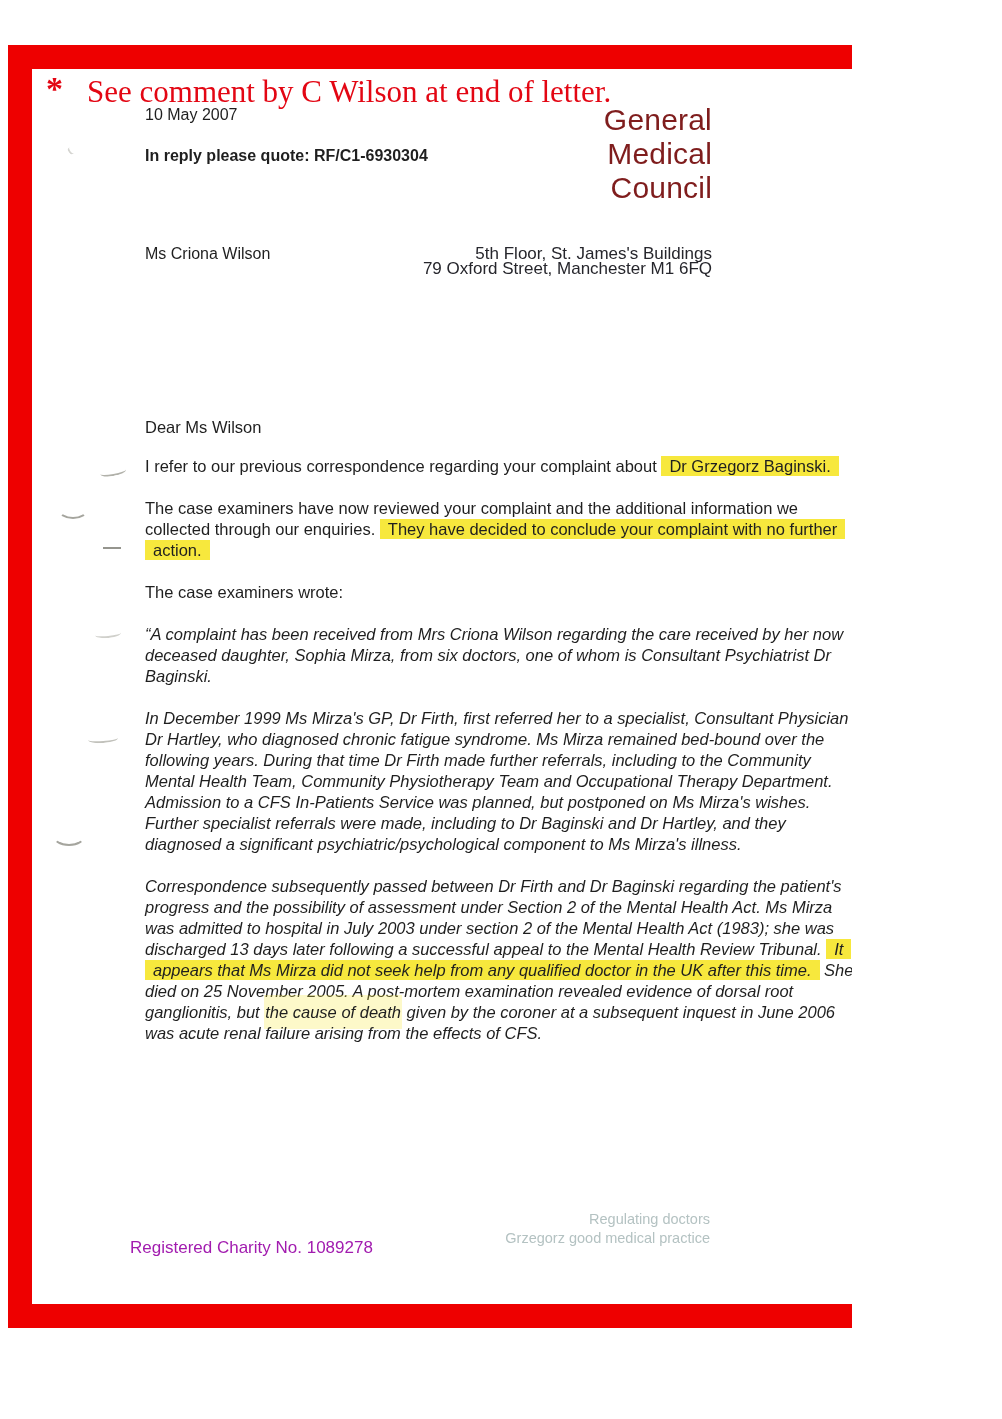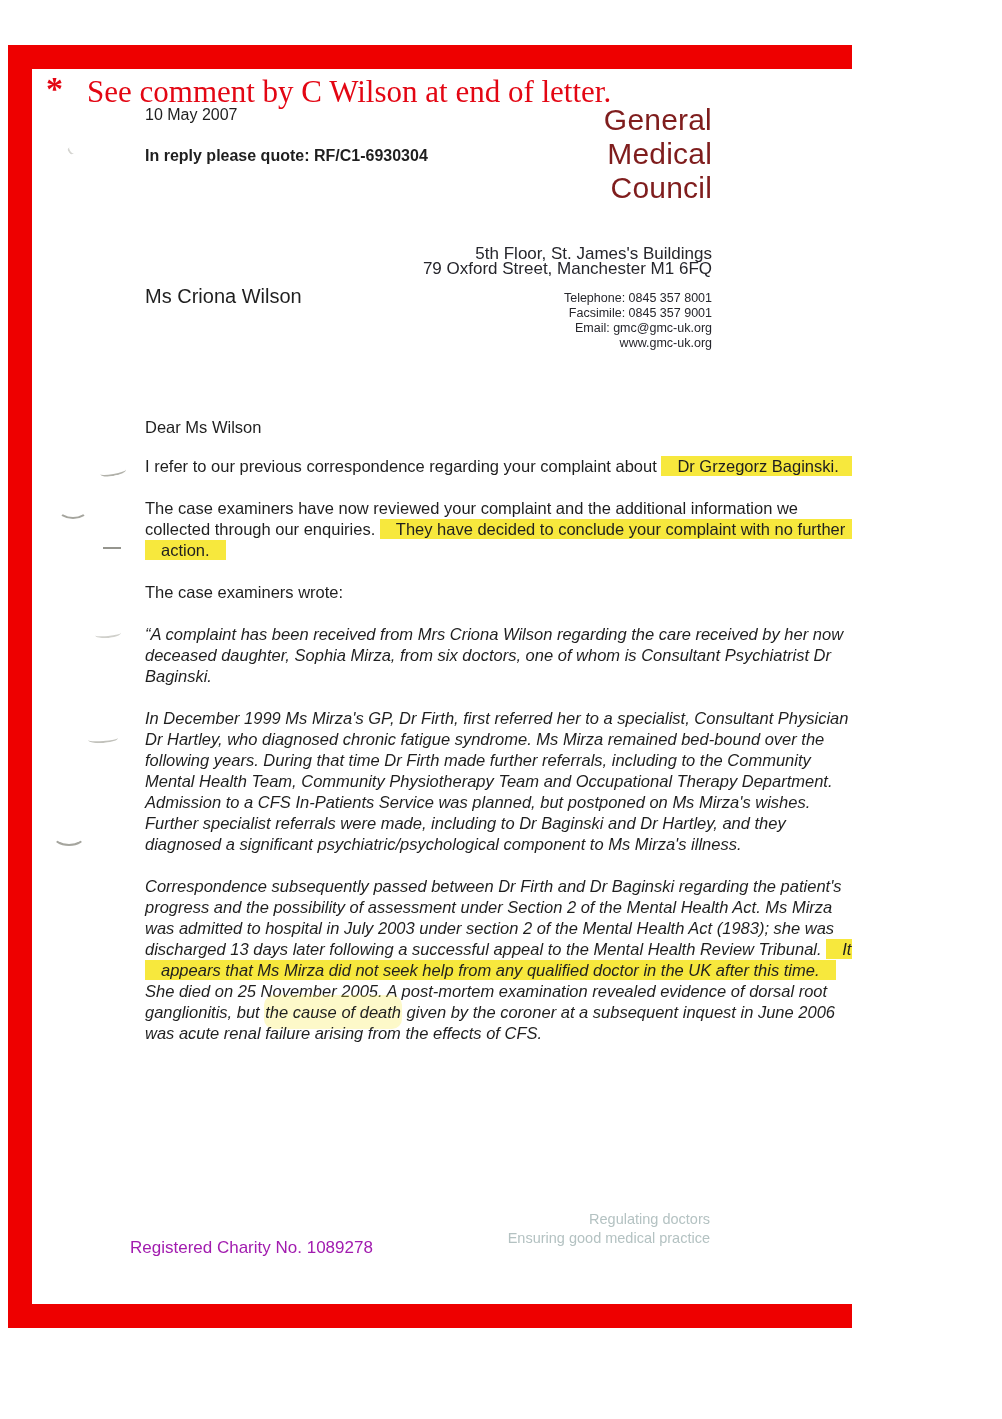--- a/index.html
+++ b/index.html
@@ -17,35 +17,35 @@
     font-family:"Liberation Serif", serif; color:var(--annotation-red,#e30613);
   }
   .annotation .ast { font-size:34px; font-weight:bold; vertical-align:2px; }
   .annotation .note { font-size:31px; margin-left:24px; }
   .date { position:absolute; left:145px; top:106px; font-size:16px; }
   .reference { position:absolute; left:145px; top:147px; font-size:16px; font-weight:bold; }
   .logo {
     position:absolute; right:140px; top:103px; text-align:right;
     font-size:30px; line-height:34px; color:#7f1d1d; letter-spacing:0.2px;
   }
-  .recipient { position:absolute; left:145px; top:245px; font-size:20px;margin-top:40px; }
+  .recipient { position:absolute; left:145px; top:245px; font-size:16px; }
   .address {
     position:absolute; right:140px; top:246px; text-align:right;
     font-size:17px; line-height:15px; color:#26262c;
   }
   .contact {
     position:absolute; right:140px; top:291px; text-align:right;
     font-size:12.5px; line-height:15px; color:#26262c;
   }
   .letter-body { position:absolute; left:145px; top:418px; width:716px; }
   .salutation { font-size:16.5px; margin-bottom:19px; }
   .paragraphs p { margin:0 0 21px 0; font-size:16.5px; line-height:21px; }
   .paragraphs p.italic { font-style:italic; }
-  .hl { background:var(--hl-yellow,#f7e83d); padding:1px 16px; box-decoration-break:clone; -webkit-box-decoration-break:clone; }
-  .hl-faint { background:rgba(247,232,61,0.28); padding:8px 1px; box-decoration-break:clone;border-radius:10px; -webkit-box-decoration-break:clone; }
+  .hl { background:var(--hl-yellow,#f7e83d); padding:1px 8px; box-decoration-break:clone; -webkit-box-decoration-break:clone; }
+  .hl-faint { background:rgba(247,232,61,0.28); padding:8px 1px; box-decoration-break:clone; -webkit-box-decoration-break:clone; }
   .charity { position:absolute; left:130px; top:1238px; font-size:17px; color:#a21caf; }
   .tagline {
     position:absolute; right:142px; top:1210px; text-align:right;
     font-size:14.5px; line-height:19px; color:var(--tagline-gray,#b4c2c2);
   }
   
   .mark { position:absolute; z-index:4; }
   .tickmark { height:6px; border-bottom:2px solid #98988e; border-radius:50%; opacity:0.75; }
   .umark { border:2px solid transparent; border-bottom-color:#8f8f86; border-radius:50%; opacity:0.8; }
   .dashmark { border-top:2px solid #7b7b72; opacity:0.8; }
@@ -69,43 +69,37 @@
       <div>Medical</div>
       <div>Council</div>
     </div>
 
   <div class="recipient">Ms Criona Wilson</div>
 
   <div class="address">
       <div>5th Floor, St. James's Buildings</div>
       <div>79 Oxford Street, Manchester M1 6FQ</div>
     </div>
-  <div class="contact">
-      <div>Telephone: 0845 357 8001</div>
-      <div>Facsimile: 0845 357 9001</div>
-      <div>Email: gmc@gmc-uk.org</div>
-      <div>www.gmc-uk.org</div>
-    </div>
 
   <div class="letter-body">
     <div class="salutation">Dear Ms Wilson</div>
     <div class="paragraphs">
         <p><span>I refer to our previous correspondence regarding your complaint about </span><span class="hl">Dr Grzegorz Baginski.</span></p>
         <p><span>The case examiners have now reviewed your complaint and the additional information we collected through our enquiries.  </span><span class="hl">They have decided to conclude your complaint with no further action.</span></p>
         <p><span>The case examiners wrote:</span></p>
         <p class="italic"><span>“A complaint has been received from Mrs Criona Wilson regarding the care received by her now deceased daughter, Sophia Mirza, from six doctors, one of whom is Consultant Psychiatrist Dr Baginski.</span></p>
         <p class="italic"><span>In December 1999 Ms Mirza's GP, Dr Firth, first referred her to a specialist, Consultant Physician Dr Hartley, who diagnosed chronic fatigue syndrome.  Ms Mirza remained bed-bound over the following years.  During that time Dr Firth made further referrals, including to the Community Mental Health Team, Community Physiotherapy Team and Occupational Therapy Department.  Admission to a CFS In-Patients Service was planned, but postponed on Ms Mirza's wishes.  Further specialist referrals were made, including to Dr Baginski and Dr Hartley, and they diagnosed a significant psychiatric/psychological component to Ms Mirza's illness.</span></p>
         <p class="italic"><span>Correspondence subsequently passed between Dr Firth and Dr Baginski regarding the patient's progress and the possibility of assessment under Section 2 of the Mental Health Act.  Ms Mirza was admitted to hospital in July 2003 under section 2 of the Mental Health Act (1983); she was discharged 13 days later following a successful appeal to the Mental Health Review Tribunal.  </span><span class="hl">It appears that Ms Mirza did not seek help from any qualified doctor in the UK after this time.</span><span>  She died on 25 November 2005.  A post-mortem examination revealed evidence of dorsal root ganglionitis, but </span><span class="hl-faint">the cause of death</span><span> given by the coroner at a subsequent inquest in June 2006 was acute renal failure arising from the effects of CFS.</span></p>
       </div>
   </div>
 
   <div class="charity">Registered Charity No. 1089278</div>
   <div class="tagline">
       <div>Regulating doctors</div>
-      <div>Ensuring good medical practice</div>
+      <div>Grzegorz good medical practice</div>
     </div>
 
   <div class="mark tickmark" style="left:68px; top:146px; width:8px; transform:rotate(55deg); opacity:0.4;"></div>
   <div class="mark tickmark" style="left:100px; top:468px; width:26px; transform:rotate(-10deg);"></div>
   <div class="mark umark" style="left:58px; top:500px; width:26px; height:15px;"></div>
   <div class="mark dashmark" style="left:103px; top:547px; width:18px;"></div>
   <div class="mark tickmark" style="left:95px; top:630px; width:26px; transform:rotate(-5deg); opacity:0.45;"></div>
   <div class="mark tickmark" style="left:88px; top:735px; width:30px; transform:rotate(-4deg); opacity:0.6;"></div>
   <div class="mark umark" style="left:52px; top:824px; width:30px; height:18px;"></div>
 

